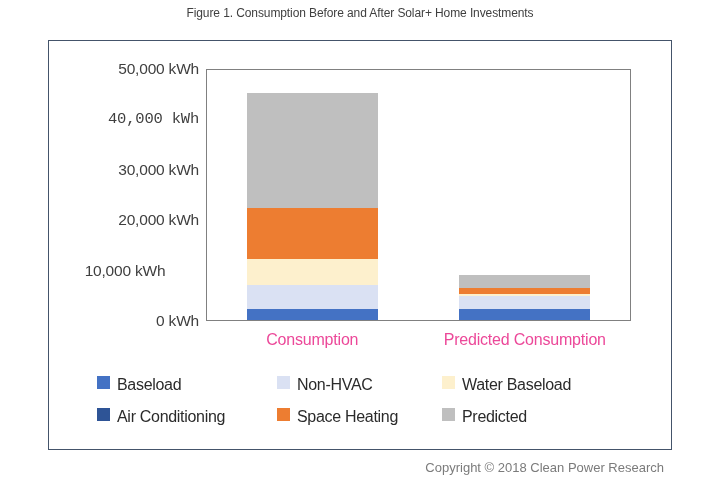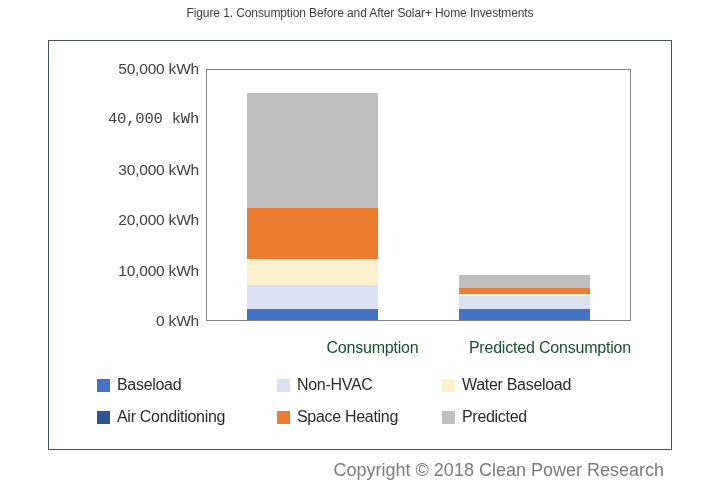--- a/index.html
+++ b/index.html
@@ -112,79 +112,79 @@
   
   .x-labels {
     position: absolute;
     left: 157px;
     top: 282px;
     width: 425px;
     height: 34px;
   }
   .x-label {
     position: absolute;
-    top: 16px;
-    text-align: right;
+    top: 8px;
+    text-align: center;
     font-size: 16px;
-    color: #14532d;
+    color: #ec4899;
     white-space: nowrap;
     letter-spacing: -0.2px;
   }
 
   
   .legend {
     position: absolute;
     left: 48px;
     top: 328px;
     width: 560px;
     display: grid;
     grid-template-columns: 180px 165px 200px;
     grid-auto-rows: 32px;
     align-items: center;
   }
   .legend-item {
     display: flex;
-    align-items: center;
+    align-items: flex-start;
     gap: 7px;
     white-space: nowrap;
   }
   .swatch {
     width: 13px;
     height: 13px;
     flex: 0 0 13px;
     display: inline-block;
   }
   .legend-label {
     font-size: 16px;
     color: #2b2b2b;
     letter-spacing: -0.3px;
   }
 
   
   .copyright {
     position: absolute;
     right: 56px;
     top: 460px;
-    font-size: 18px;
+    font-size: 13px;
     color: #7b7b7b;
     white-space: nowrap;
   }
 </style>
 </head>
 <body>
 
 <div class="figure-title">Figure 1. Consumption Before and After Solar+ Home Investments</div>
 
 <div class="chart-card">
 
   <div class="plot-wrap">
 
     <div class="y-axis" id="y-axis">
         <div class="y-tick" style="top: 280px;">0 kWh</div>
-        <div class="y-tick" style="top: 229.6px;">10,000 kWh</div>
+        <div class="y-tick" style="top: 229.6px; text-align: center;">10,000 kWh</div>
         <div class="y-tick" style="top: 179.2px;">20,000 kWh</div>
         <div class="y-tick" style="top: 128.8px;">30,000 kWh</div>
         <div class="y-tick" style="top: 78.4px; font-family: Liberation Mono, monospace;">40,000 kWh</div>
         <div class="y-tick" style="top: 28px;">50,000 kWh</div>
       </div>
 
     <div class="plot-area">
       <div class="plot-inner" id="plot-inner">
           <div class="bar-group" style="left: 9.5%; width: 31%;">
             <div class="bar-stack">

